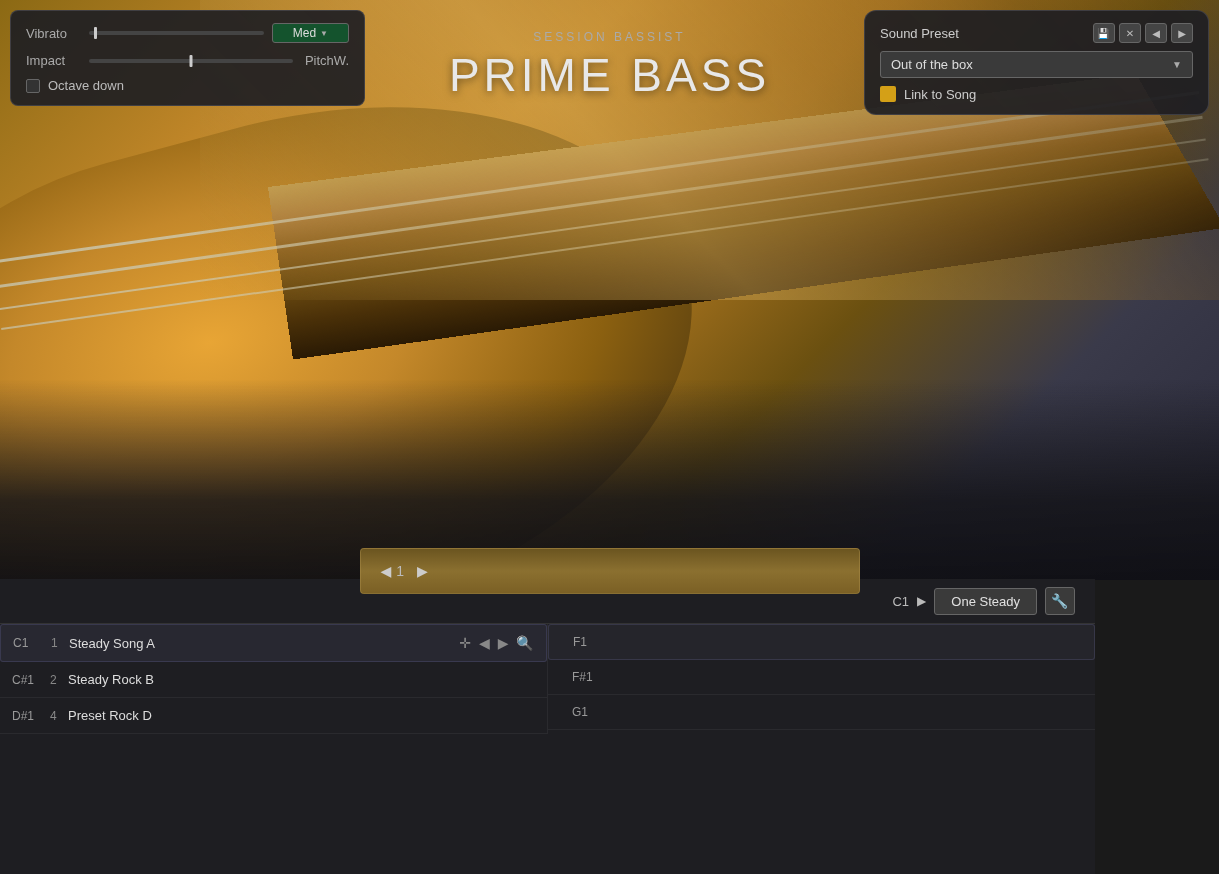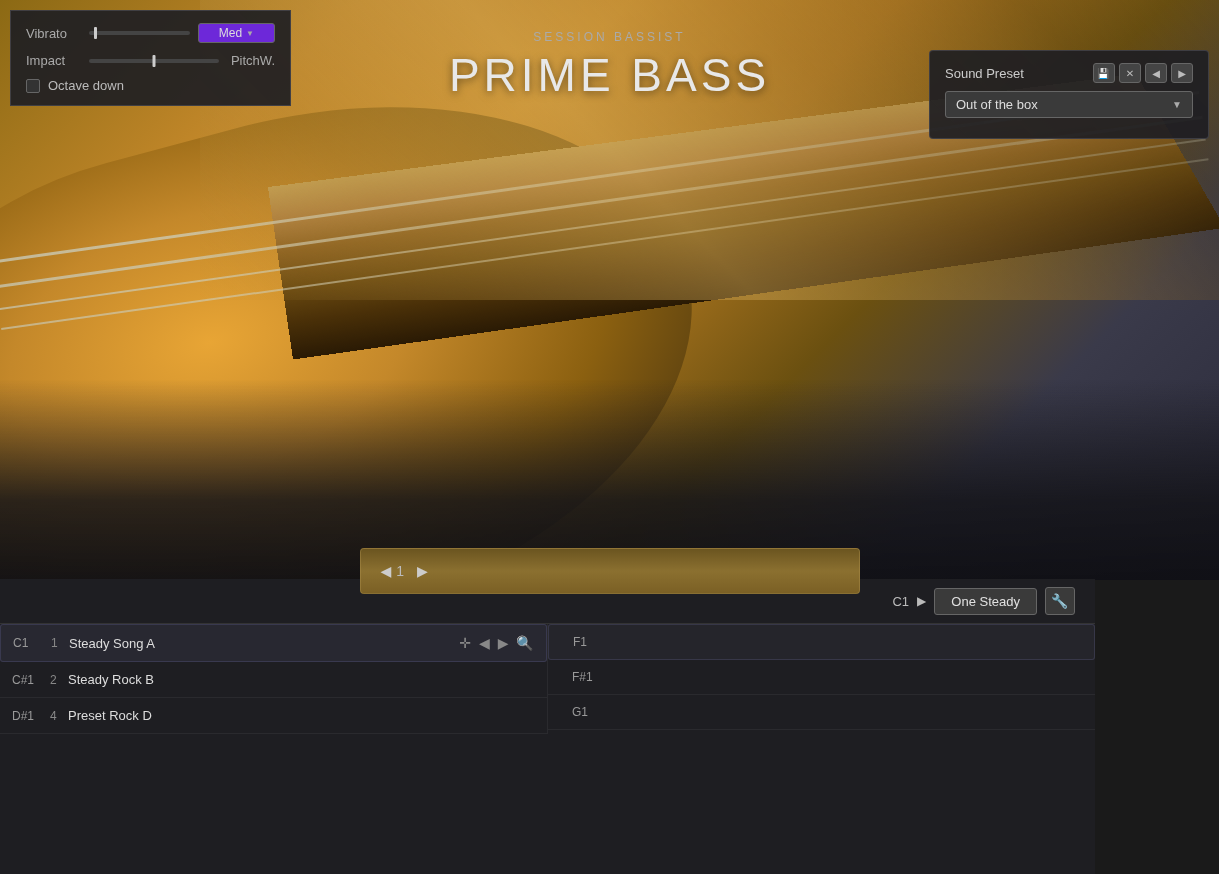--- a/index.html
+++ b/index.html
@@ -79,24 +79,24 @@
       position: absolute;
       bottom: 0; left: 0;
       width: 100%; height: 200px;
       background: linear-gradient(to bottom, transparent, rgba(20,20,25,0.85) 60%, rgba(15,15,20,0.95) 100%);
     }
 
     
     .top-left-panel {
       position: absolute;
       top: 10px; left: 10px;
-      width: 281px;
+      width: 355px;
       background: rgba(30,30,35,0.92);
       border: 1px solid rgba(80,80,90,0.6);
-      border-radius: 0;
+      border-radius: 8px;
       padding: 12px 15px;
       z-index: 10;
     }
 
     .control-row {
       display: flex;
       align-items: center;
       margin-bottom: 10px;
       gap: 8px;
     }
@@ -122,21 +122,21 @@
       height: 12px;
       background: #ccc;
       top: -4px;
       border-radius: 1px;
     }
 
     .slider-thumb.left { left: 5px; }
     .slider-thumb.center { left: 50%; transform: translateX(-50%); }
 
     .dropdown-btn {
-      background: #6d28d9;
+      background: #14532d;
       border: 1px solid #666;
       color: #ddd;
       font-size: 12px;
       padding: 2px 20px;
       border-radius: 3px;
       cursor: pointer;
       display: flex;
       align-items: center;
       gap: 4px;
       min-width: 58px;
@@ -197,27 +197,26 @@
       font-size: 46px;
       font-weight: normal;
       letter-spacing: 4px;
       text-shadow: 0 2px 8px rgba(0,0,0,0.5);
     }
 
     
     .top-right-panel {
       position: absolute;
       top: 10px; right: 10px;
-      width: 280px;
+      width: 345px;
       background: rgba(30,30,35,0.92);
       border: 1px solid rgba(80,80,90,0.6);
-      border-radius: 4px;
+      border-radius: 12px;
       padding: 12px 15px;
       z-index: 10;
-      margin-top: 40px;
     }
 
     .sound-preset-header {
       display: flex;
       align-items: center;
       justify-content: space-between;
       margin-bottom: 8px;
     }
 
     .sound-preset-label {
@@ -495,20 +494,24 @@
     <div class="preset-controls">
       <button class="preset-btn">💾</button>
       <button class="preset-btn">✕</button>
       <button class="preset-btn">◀</button>
       <button class="preset-btn">▶</button>
     </div>
   </div>
   <div class="preset-dropdown">
     <span>Out of the box</span>
     <span class="preset-dropdown-arrow">▼</span>
+  </div>
+  <div class="link-to-song-row">
+    <div class="link-color-box"></div>
+    <span class="link-label">Link to Song</span>
   </div>
 </div>
 
 <div class="pattern-selector">
   <div class="pattern-bar">
     <button class="pattern-nav-btn">◀</button>
     <span class="pattern-number">1</span>
     <button class="pattern-nav-btn">▶</button>
   </div>
 </div>

